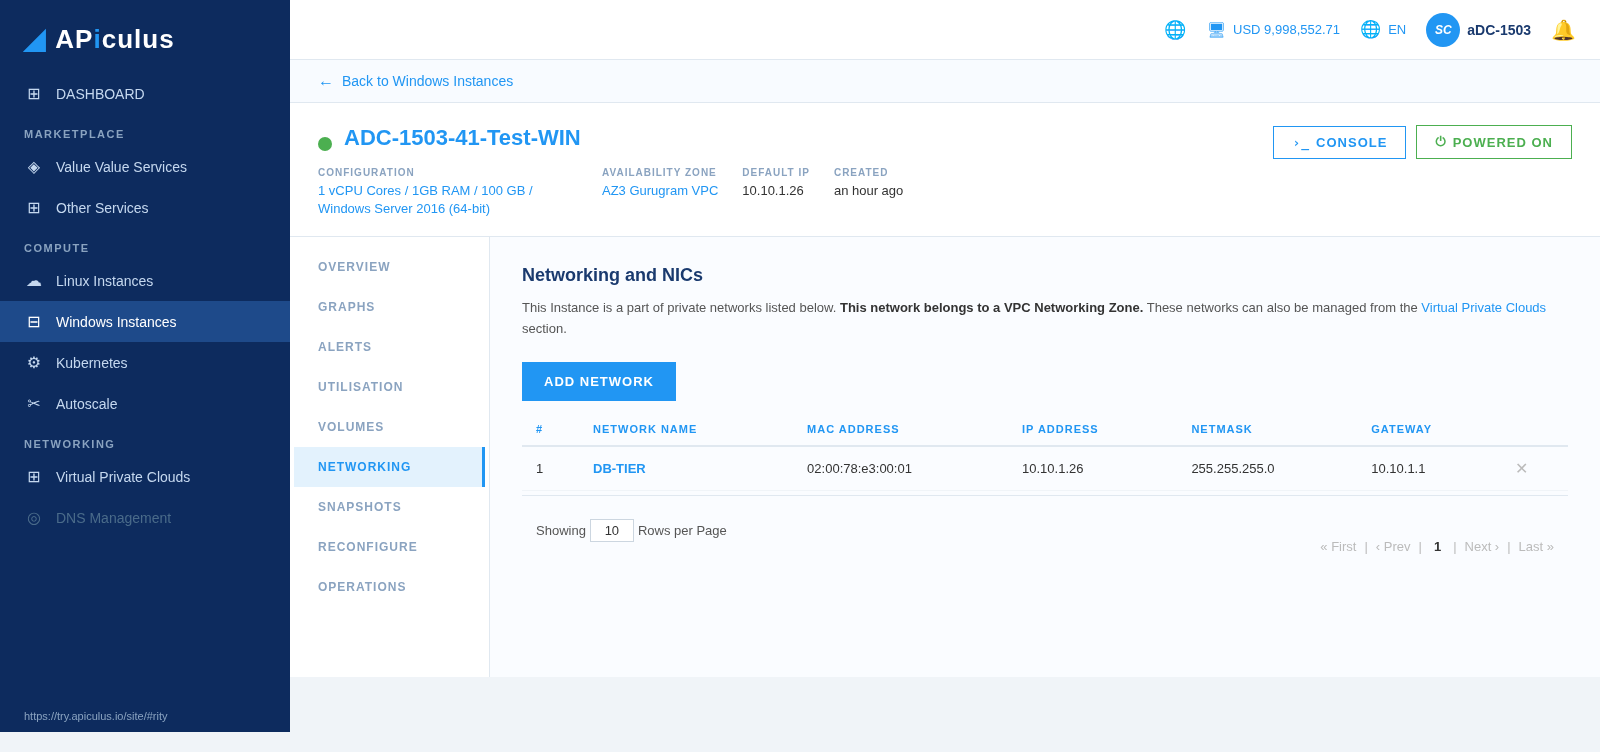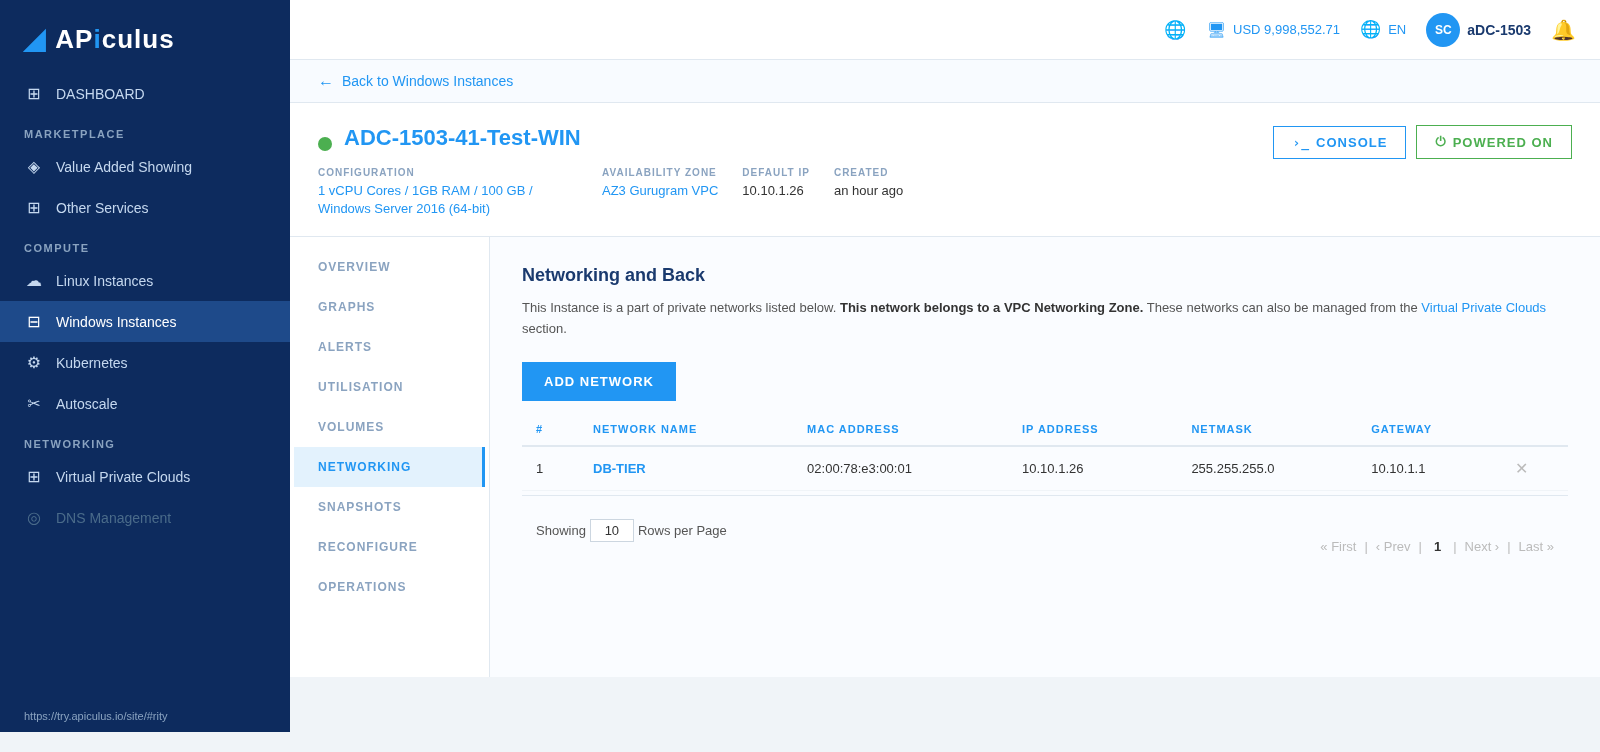--- a/index.html
+++ b/index.html
@@ -73,21 +73,21 @@
       color: #2196f3;
       font-size: 13px;
       cursor: pointer;
     }
     .topbar-icon { font-size: 18px; }
     .topbar-avatar {
       width: 34px; height: 34px;
       background: #2196f3;
       border-radius: 50%;
       display: flex; align-items: center; justify-content: center;
-      color: #fff; font-size: 12px; font-weight: 700;
+      color: #fff; font-size: 12px; font-weight: 700; font-style: italic;
     }
     .topbar-username { color: #1a3a6e; font-weight: 600; font-size: 14px; }
     .topbar-bell { color: #2196f3; font-size: 20px; cursor: pointer; }
 
     
     .content {
       flex: 1;
       overflow-y: auto;
       padding: 0;
       background: #f0f4f8;
@@ -296,21 +296,21 @@
     <div class="sidebar-item">
       <span class="icon">⊞</span>
       <span>DASHBOARD</span>
     </div>
   </div>
 
   <div>
     <div class="sidebar-section-label">MARKETPLACE</div>
     <div class="sidebar-item">
       <span class="icon">◈</span>
-      <span>Value Added Showing</span>
+      <span>Value Value Services</span>
     </div>
     <div class="sidebar-item">
       <span class="icon">⊞</span>
       <span>Other Services</span>
     </div>
   </div>
 
   <div>
     <div class="sidebar-section-label">COMPUTE</div>
     <div class="sidebar-item">
@@ -425,21 +425,21 @@
         <div class="tab-item">ALERTS</div>
         <div class="tab-item">UTILISATION</div>
         <div class="tab-item">VOLUMES</div>
         <div class="tab-item active">NETWORKING</div>
         <div class="tab-item">SNAPSHOTS</div>
         <div class="tab-item">RECONFIGURE</div>
         <div class="tab-item">OPERATIONS</div>
       </div>
 
       <div class="tab-content">
-        <div class="section-title">Networking and Back</div>
+        <div class="section-title">Networking and NICs</div>
         <p class="section-desc">
           <span>This Instance is a part of private networks listed below.</span>
           <strong> <span>This network belongs to a VPC Networking Zone.</span></strong>
           <span>These networks can also be managed from the</span>
           <a href="#">Virtual Private Clouds</a>
           <span>section.</span>
         </p>
 
         <button class="btn-add-network">ADD NETWORK</button>
 

